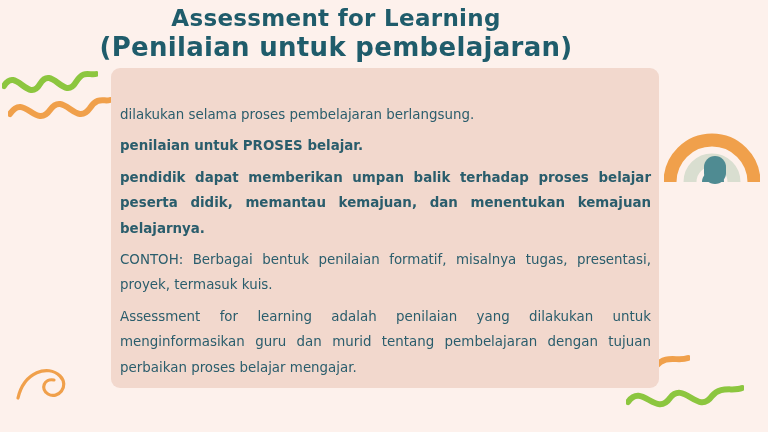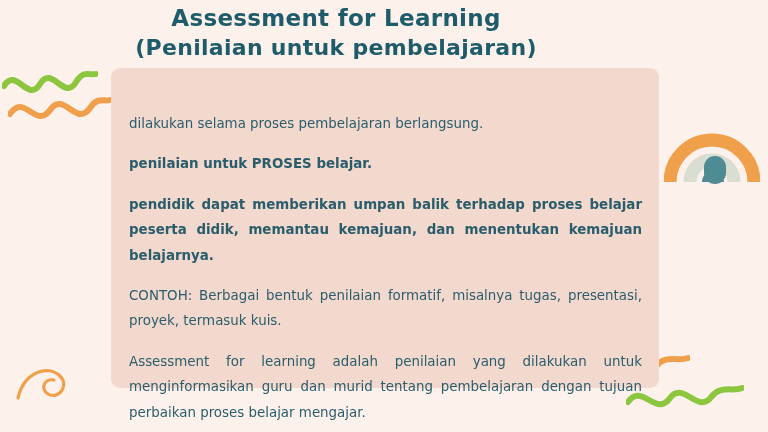--- a/index.html
+++ b/index.html
@@ -32,21 +32,21 @@
   }
   .title-line {
     font-family: "DejaVu Sans", sans-serif;
     font-weight: bold;
     color: #1f5c6b;
     font-size: 23px;
     line-height: 29px;
     letter-spacing: 0.3px;
   }
   .title-line.second {
-    font-size: 22px;
+    font-size: 26px;
   }
   .content-card {
     position: absolute;
     left: 111px;
     top: 68px;
     width: 548px;
     height: 320px;
     background: #f2d8cd;
     border-radius: 9px;
     z-index: 4;
@@ -57,21 +57,21 @@
     top: 96px;
     width: 543px;
     height: 290px;
     z-index: 5;
     color: #2d5f6e;
     font-family: "DejaVu Sans", sans-serif;
     font-size: 13.4px;
     line-height: 25.4px;
   }
   .para {
-    margin: 15px;
+    margin: 6px;
     text-align: justify;
     text-justify: inter-word;
     color: #2a5d6c;
   }
   .para.bold {
     font-weight: bold;
   }
   .para.nojust {
     text-align: left;
   }

